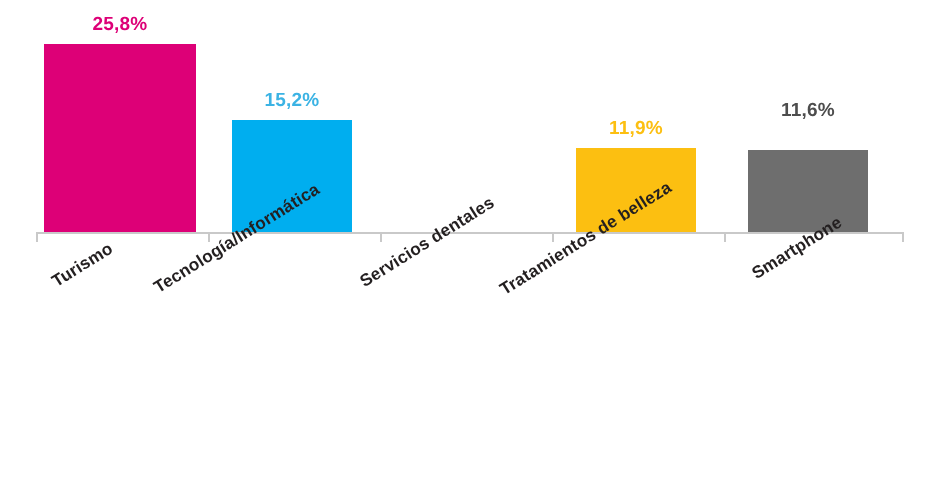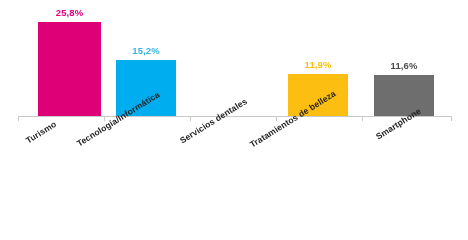--- a/index.html
+++ b/index.html
@@ -92,38 +92,38 @@
     letter-spacing: 0.1px;
   }
 </style>
 </head>
 <body>
 
 <div id="chart-root">
 
   <div id="plot-area">
 
-    <div class="bar-group" style="left:38px; width:63px;">
+    <div class="bar-group" style="left:22px; width:76px;">
       <div class="bar-label" style="bottom:99px; color:#DD0077;">25,8%</div>
       <div class="bar" style="height:95px; background:#DD0077;"></div>
     </div>
 
     <div class="bar-group" style="left:116px; width:60px;">
       <div class="bar-label" style="bottom:61px; color:#3BB3E4;">15,2%</div>
       <div class="bar" style="height:57px; background:#00AEEF;"></div>
     </div>
 
 
     <div class="bar-group" style="left:288px; width:60px;text-align:center;">
       <div class="bar-label" style="bottom:47px; color:#FCBF11;">11,9%</div>
       <div class="bar" style="height:43px; background:#FCBF11;"></div>
     </div>
 
     <div class="bar-group" style="left:374px; width:60px;">
-      <div class="bar-label" style="bottom:46px; color:#4D4D4D;">11,6%</div>
+      <div class="bar-label" style="bottom:56px; color:#4D4D4D;">11,6%</div>
       <div class="bar" style="height:42px; background:#6E6E6E;"></div>
     </div>
 
   </div>
 
   <div id="axis-line"></div>
   <div class="axis-tick" style="left:18px;"></div>
   <div class="axis-tick" style="left:104px;"></div>
   <div class="axis-tick" style="left:190px;"></div>
   <div class="axis-tick" style="left:276px;"></div>

